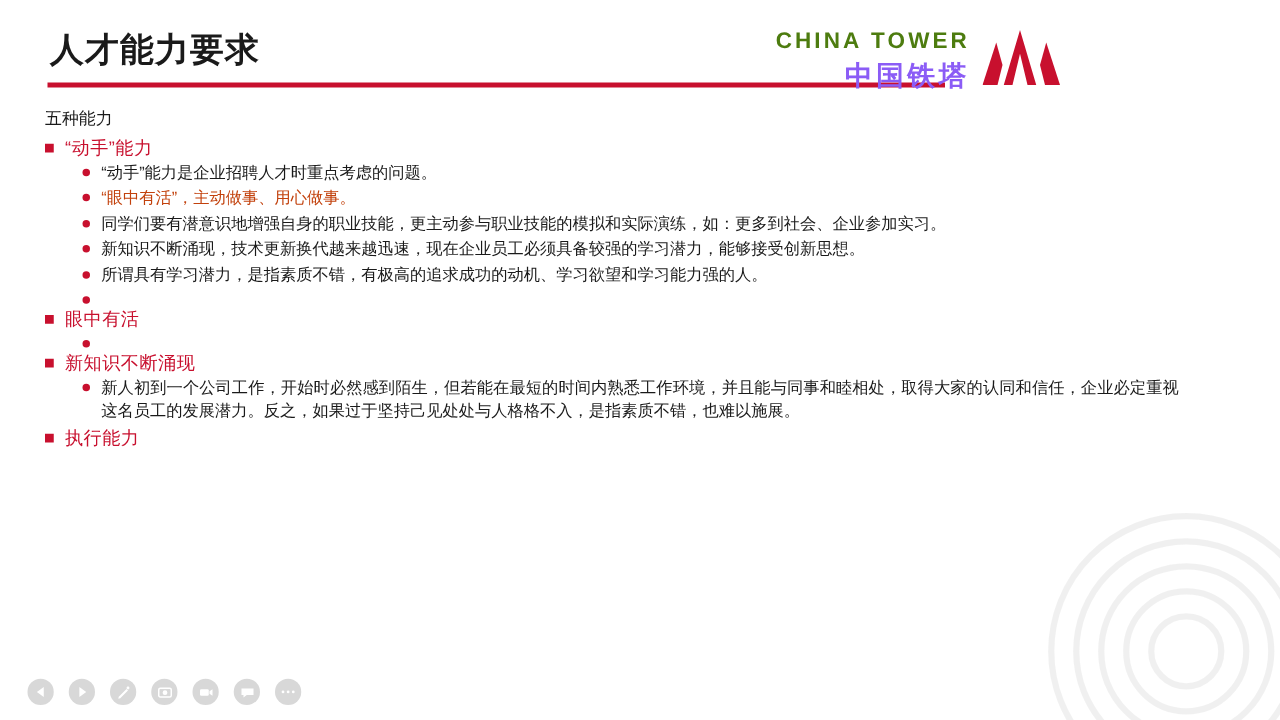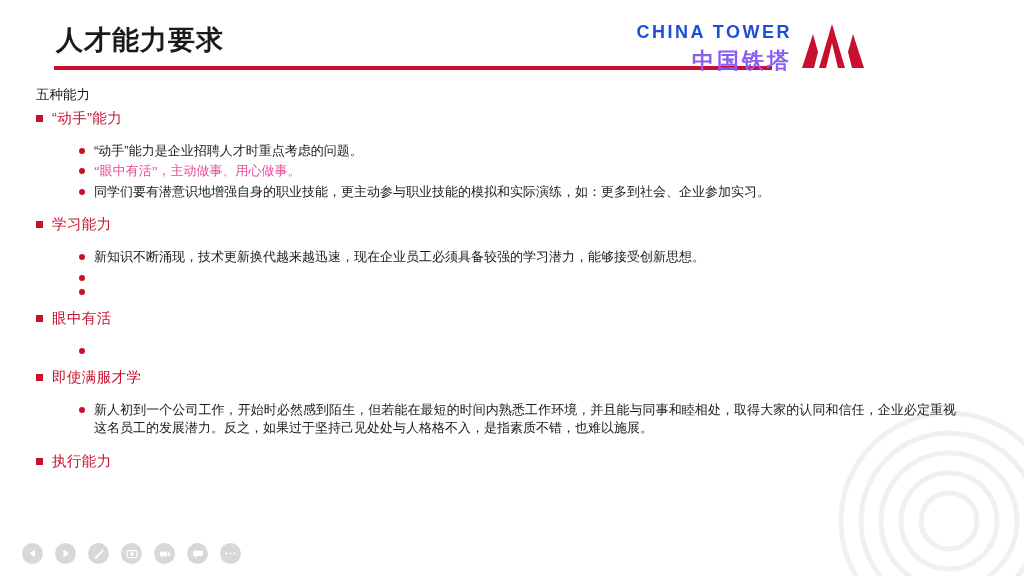--- a/index.html
+++ b/index.html
@@ -11,21 +11,21 @@
     height: 576px;
     background: #ffffff;
     font-family: "Liberation Sans", sans-serif;
     overflow: hidden;
     position: relative;
   }
 
   
   .slide-header {
     position: absolute;
-    left: 16px; top: 0;
+    left: 0; top: 0;
     width: 876px;
     height: 76px;
     text-decoration: underline;
   }
   .title-text {
     position: absolute;
     left: 40px;
     top: 22px;
     font-size: 27px;
     font-weight: bold;
@@ -47,21 +47,21 @@
     width: 240px;
     height: 48px;
   }
   .brand-en {
     position: absolute;
     right: 72px;
     top: 0px;
     font-size: 18px;
     font-weight: bold;
     letter-spacing: 2.5px;
-    color: #1d4ed8;
+    color: #4d7c0f;
     white-space: nowrap;
     text-align: right;
   }
   .brand-cn {
     position: absolute;
     right: 72px;
     top: 24px;
     font-size: 22px;
     font-weight: bold;
     letter-spacing: 3px;
@@ -123,21 +123,21 @@
   }
   .sec-title {
     font-size: 14.5px;
     color: #c8102e;
     font-weight: 500;
     letter-spacing: 0.4px;
   }
 
   ul.l2 {
     list-style: none;
-    margin: 13px;
+    margin: 0;
     padding: 0 0 0 30px;
   }
   ul.l2 > li {
     display: flex;
     align-items: flex-start;
     gap: 9px;
     margin-bottom: 2px;
   }
   .dot {
     width: 6px;
@@ -147,21 +147,21 @@
     flex: 0 0 auto;
     margin-top: 6px;
   }
   .sub-text {
     font-size: 13px;
     line-height: 1.42;
     color: #1a1a1a;
     max-width: 862px;
     text-align: justify;
   }
-  .sub-text.red { color: #ec4899; font-family: Liberation Serif, serif; }
+  .sub-text.red { color: #c2410c; }
 
   
   .toolbar {
     position: absolute;
     left: 22px;
     bottom: 12px;
     display: flex;
     align-items: center;
     gap: 12px;
   }
@@ -224,31 +224,28 @@
           <span class="sub-text red">“眼中有活”，主动做事、用心做事。</span>
         </li>
         <li>
           <span class="dot"></span>
           <span class="sub-text">同学们要有潜意识地增强自身的职业技能，更主动参与职业技能的模拟和实际演练，如：更多到社会、企业参加实习。</span>
         </li>
       </ul>
     </li>
 
     <li class="sec">
-      <div class="sec-head">
-        <span class="sq"></span>
-        <span class="sec-title">学习能力</span>
-      </div>
       <ul class="l2">
         <li>
           <span class="dot"></span>
           <span class="sub-text">新知识不断涌现，技术更新换代越来越迅速，现在企业员工必须具备较强的学习潜力，能够接受创新思想。</span>
         </li>
         <li>
           <span class="dot"></span>
+          <span class="sub-text">所谓具有学习潜力，是指素质不错，有极高的追求成功的动机、学习欲望和学习能力强的人。</span>
         </li>
         <li>
           <span class="dot"></span>
         </li>
       </ul>
     </li>
 
     <li class="sec">
       <div class="sec-head">
         <span class="sq"></span>
@@ -257,21 +254,21 @@
       <ul class="l2">
         <li>
           <span class="dot"></span>
         </li>
       </ul>
     </li>
 
     <li class="sec">
       <div class="sec-head">
         <span class="sq"></span>
-        <span class="sec-title">即使满服才学</span>
+        <span class="sec-title">新知识不断涌现</span>
       </div>
       <ul class="l2">
         <li>
           <span class="dot"></span>
           <span class="sub-text">新人初到一个公司工作，开始时必然感到陌生，但若能在最短的时间内熟悉工作环境，并且能与同事和睦相处，取得大家的认同和信任，企业必定重视这名员工的发展潜力。反之，如果过于坚持己见处处与人格格不入，是指素质不错，也难以施展。</span>
         </li>
       </ul>
     </li>
 
     <li class="sec">

